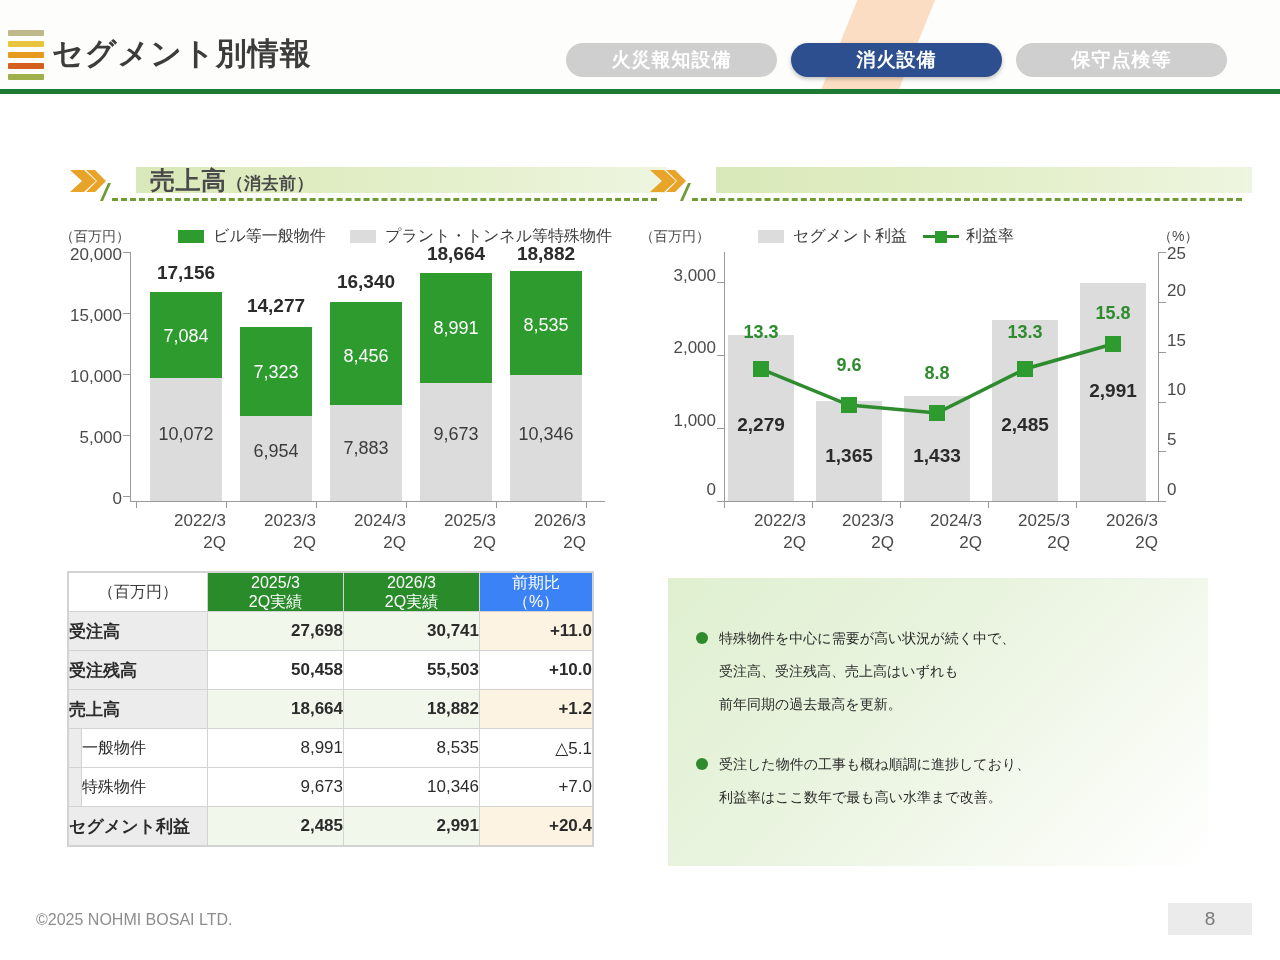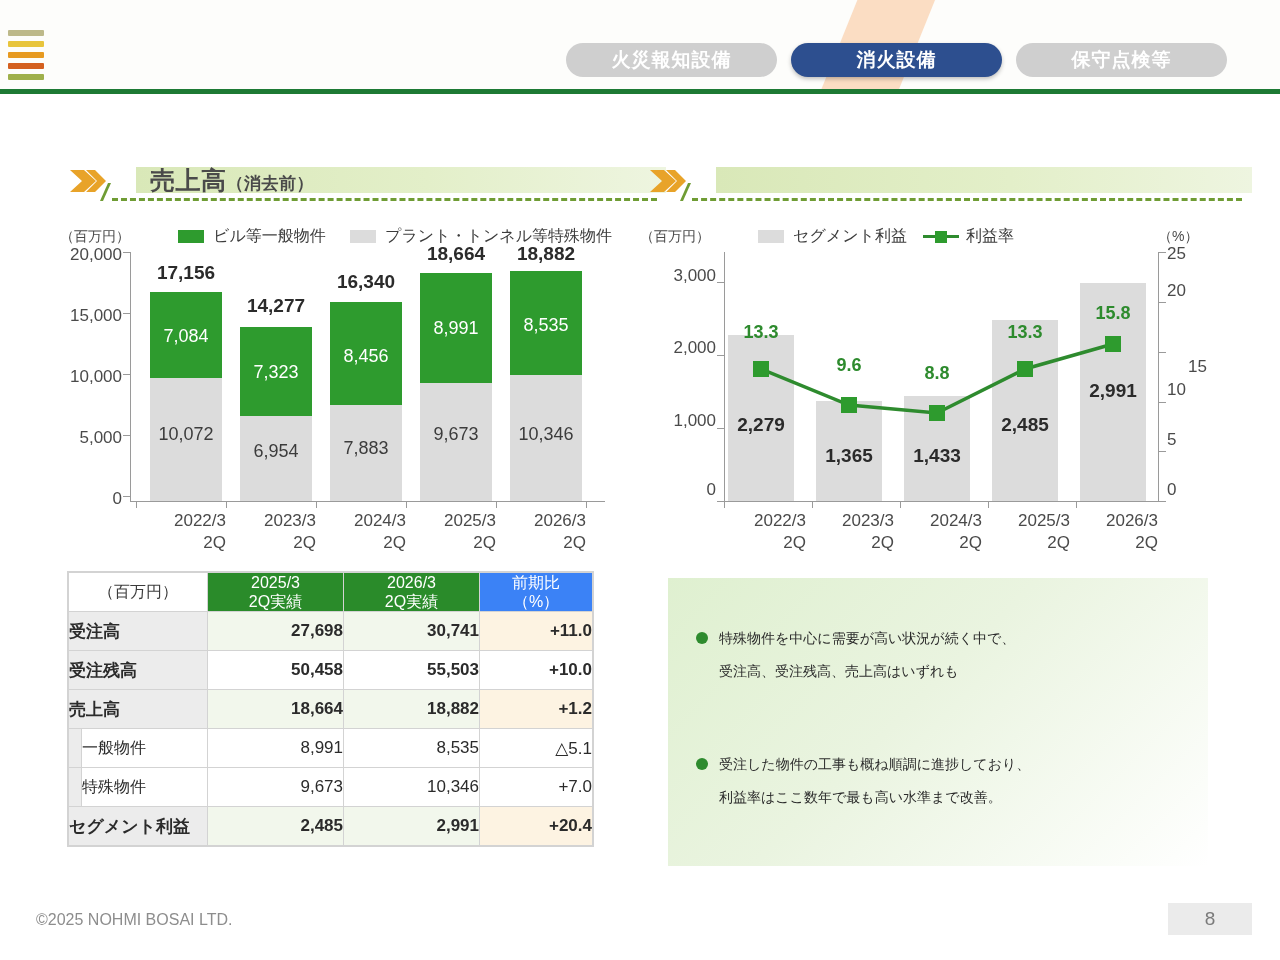--- a/index.html
+++ b/index.html
@@ -104,20 +104,21 @@
 
 <div id="header">
   <div id="header-stripe"></div>
   <div id="logo-bars">
     <div class="lb1"></div>
       <div class="lb2"></div>
       <div class="lb3"></div>
       <div class="lb4"></div>
       <div class="lb5"></div>
   </div>
+  <div id="page-title">セグメント別情報</div>
 
   <div class="tab tab-active" id="tab1">消火設備</div>
   <div class="tab tab-inactive" id="tab0">火災報知設備</div>
   <div class="tab tab-inactive" id="tab2">保守点検等</div>
 
   <div id="header-rule"></div>
 </div>
 
 <div class="sec" id="secL">
   <div class="sec-band"></div>
@@ -237,21 +238,21 @@
   </div>
 
   <div class="axis-lab" style="left:0px;top:258px;width:76px;">0</div>
   <div class="axis-lab" style="left:0px;top:189px;width:76px;">1,000</div>
   <div class="axis-lab" style="left:0px;top:116px;width:76px;">2,000</div>
   <div class="axis-lab" style="left:0px;top:44px;width:76px;">3,000</div>
 
   <div class="axis-lab-r" style="left:527px;top:258px;">0</div>
   <div class="axis-lab-r" style="left:527px;top:208px;">5</div>
   <div class="axis-lab-r" style="left:527px;top:158px;">10</div>
-  <div class="axis-lab-r" style="left:548px;top:109px;margin-top:26px;">15</div>
+  <div class="axis-lab-r" style="left:527px;top:109px;">15</div>
   <div class="axis-lab-r" style="left:527px;top:59px;">20</div>
   <div class="axis-lab-r" style="left:527px;top:22px;">25</div>
 
   <div class="axis-line" style="left:84px;top:30px;width:1px;height:250px;"></div>
   <div class="axis-line" style="left:84px;top:279px;width:434px;height:1px;"></div>
   <div class="axis-line" style="left:518px;top:30px;width:1px;height:250px;"></div>
   <div class="tick" style="left:77px;top:60px;width:8px;height:1px;"></div>
   <div class="tick" style="left:77px;top:133px;width:8px;height:1px;"></div>
   <div class="tick" style="left:77px;top:206px;width:8px;height:1px;"></div>
   <div class="tick" style="left:77px;top:279px;width:8px;height:1px;"></div>
@@ -367,20 +368,21 @@
   </tr>
 </tbody>
   </table>
 
 <div id="cmt">
   <div class="cmt-li" style="left:28px;top:44px;width:500px;">
     <span class="cmt-dot"></span>
     <span>
       <span>特殊物件を中心に需要が高い状況が続く中で、</span><br>
       <span>受注高、受注残高、売上高はいずれも</span><br>
+      <span>前年同期の過去最高を更新。</span>
     </span>
   </div>
   <div class="cmt-li" style="left:28px;top:170px;width:510px;">
     <span class="cmt-dot"></span>
     <span>
       <span>受注した物件の工事も概ね順調に進捗しており、</span><br>
       <span>利益率はここ数年で最も高い水準まで改善。</span>
     </span>
   </div>
 </div>

